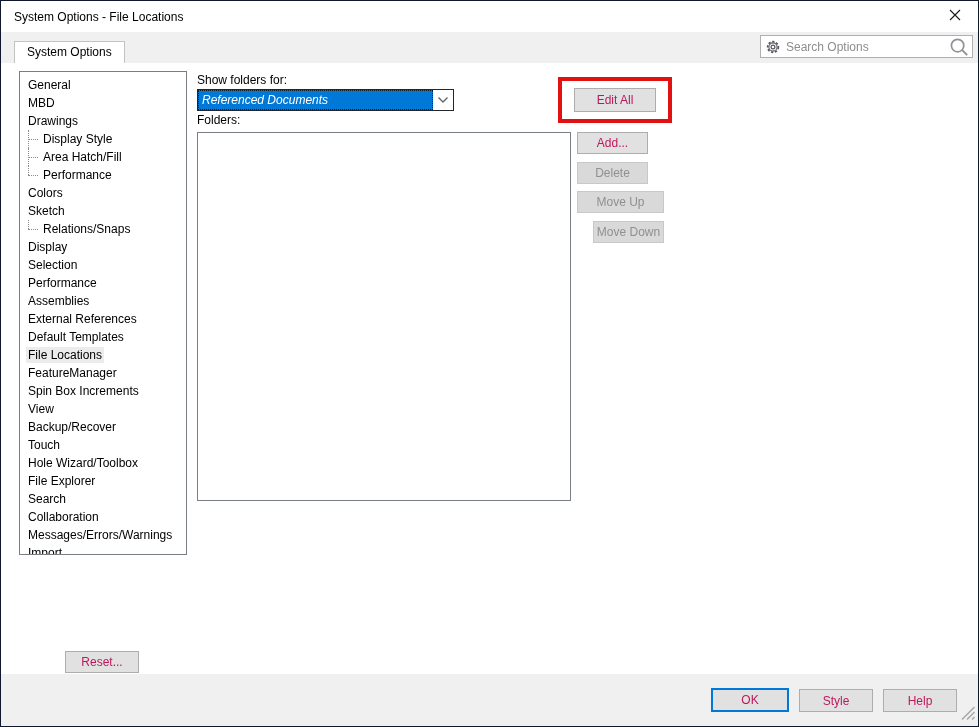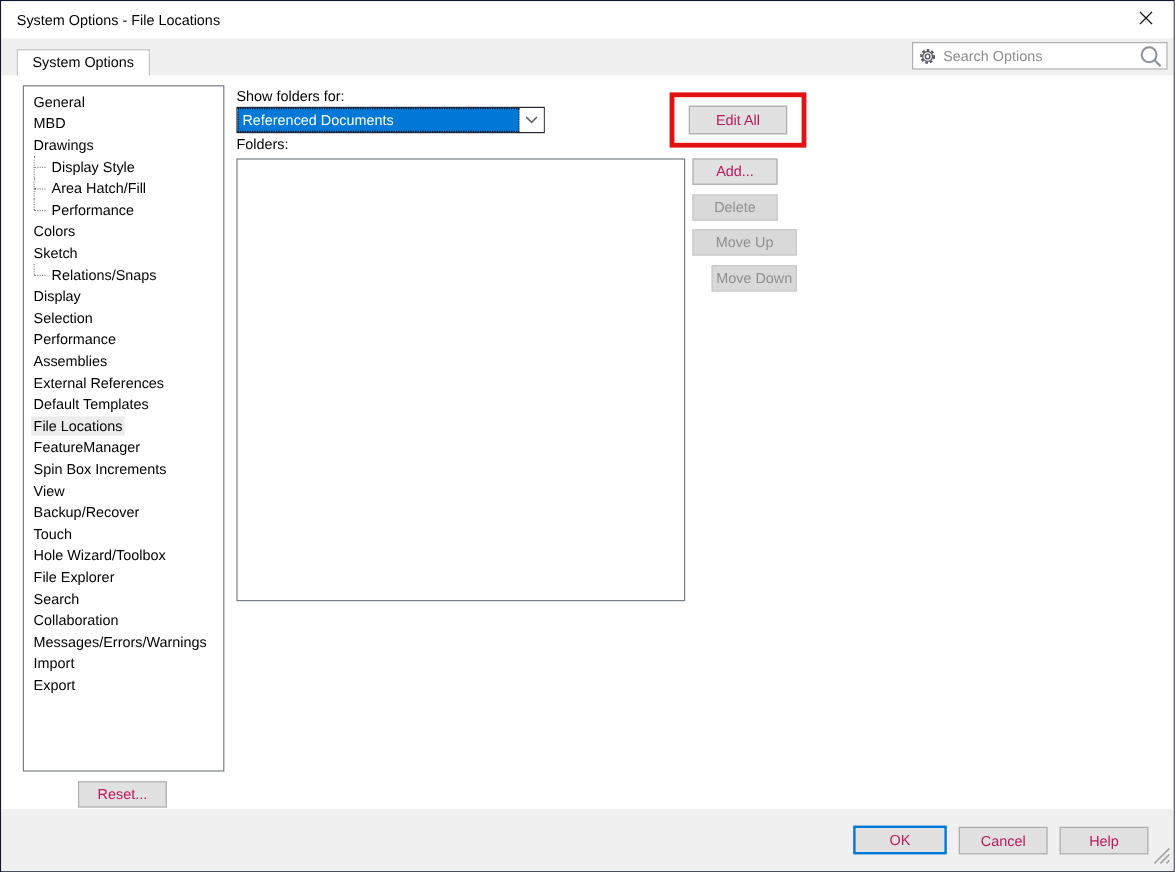--- a/index.html
+++ b/index.html
@@ -56,21 +56,21 @@
   .searchbox input::placeholder { color: #8d8d8d; opacity: 1; }
   .icon-pad-l { margin: 0 5px 0 4px; display: flex; }
   .icon-pad-r { margin: 0 3px 0 4px; display: flex; }
   
   .content { position: relative; height: 613px; background: #fff; }
   .listbox {
     position: absolute;
     border: 1px solid #7a7f87; background: #fff;
     overflow: hidden;
   }
-  .options-tree { left: 18px; top: 8px; width: 168px; height: 572px; padding-top: 4px; }
+  .options-tree { left: 18px; top: 8px; width: 168px; height: 484px; padding-top: 4px; }
   .folders-list { left: 196px; top: 69px; width: 374px; height: 369px; }
   .tree-row { height: 18px; line-height: 18px; padding-left: 6px; white-space: nowrap; cursor: default; }
   .tree-row .lbl { padding: 1px 2px; }
   .tree-row.selected .lbl { background: #ececec; }
   .branch { display: inline-block; width: 13px; height: 18px; position: relative; margin-left: 2px; vertical-align: top; }
   .branch::after {
     content: ''; position: absolute; left: 0; width: 10px; top: 9px;
     border-top: 1px dotted #8b8b8b;
   }
   .branch::before { content: ''; position: absolute; left: 0; border-left: 1px dotted #8b8b8b; }
@@ -82,21 +82,21 @@
     position: absolute; left: 196px; top: 26px;
     width: 257px; height: 22px;
     border: 1px solid #23262e; background: #fff;
     display: flex; cursor: default;
   }
   .combo-sel {
     flex: 1;
     background: #0078d7; color: #fff;
     border: 1px dotted rgba(20,10,0,0.85);
     line-height: 18px; padding-left: 3px; font-size: 12px;
-    overflow: hidden; white-space: nowrap;
+    overflow: hidden; white-space: nowrap; font-style: italic;
   }
   .combo-arrow {
     width: 20px; display: flex; align-items: center; justify-content: center;
     background: #fff;
   }
   
   .btn {
     position: absolute;
     background: #e1e1e1; border: 1px solid #adadad;
     font-family: "Liberation Sans", "DejaVu Sans", sans-serif;
@@ -218,21 +218,21 @@
     </div>
 
     <button class="btn btn-add">Add...</button>
     <button class="btn btn-delete disabled">Delete</button>
     <button class="btn btn-moveup disabled">Move Up</button>
     <button class="btn btn-movedown disabled">Move Down</button>
   </div>
 
   <div class="footer">
     <button class="btn btn-ok">OK</button>
-    <button class="btn btn-cancel">Cancel</button>
+    <button class="btn btn-cancel">Style</button>
     <button class="btn btn-help">Help</button>
     <span class="resize-grip">
       <svg width="18" height="18" viewBox="0 0 18 18">
         <line x1="16.5" y1="4" x2="4" y2="16.5" stroke="#a6a6a6" stroke-width="1.4"></line>
         <line x1="16.5" y1="9" x2="9" y2="16.5" stroke="#a6a6a6" stroke-width="1.4"></line>
         <line x1="16.5" y1="14" x2="14" y2="16.5" stroke="#a6a6a6" stroke-width="1.4"></line>
       </svg>
     </span>
   </div>
 </div>

